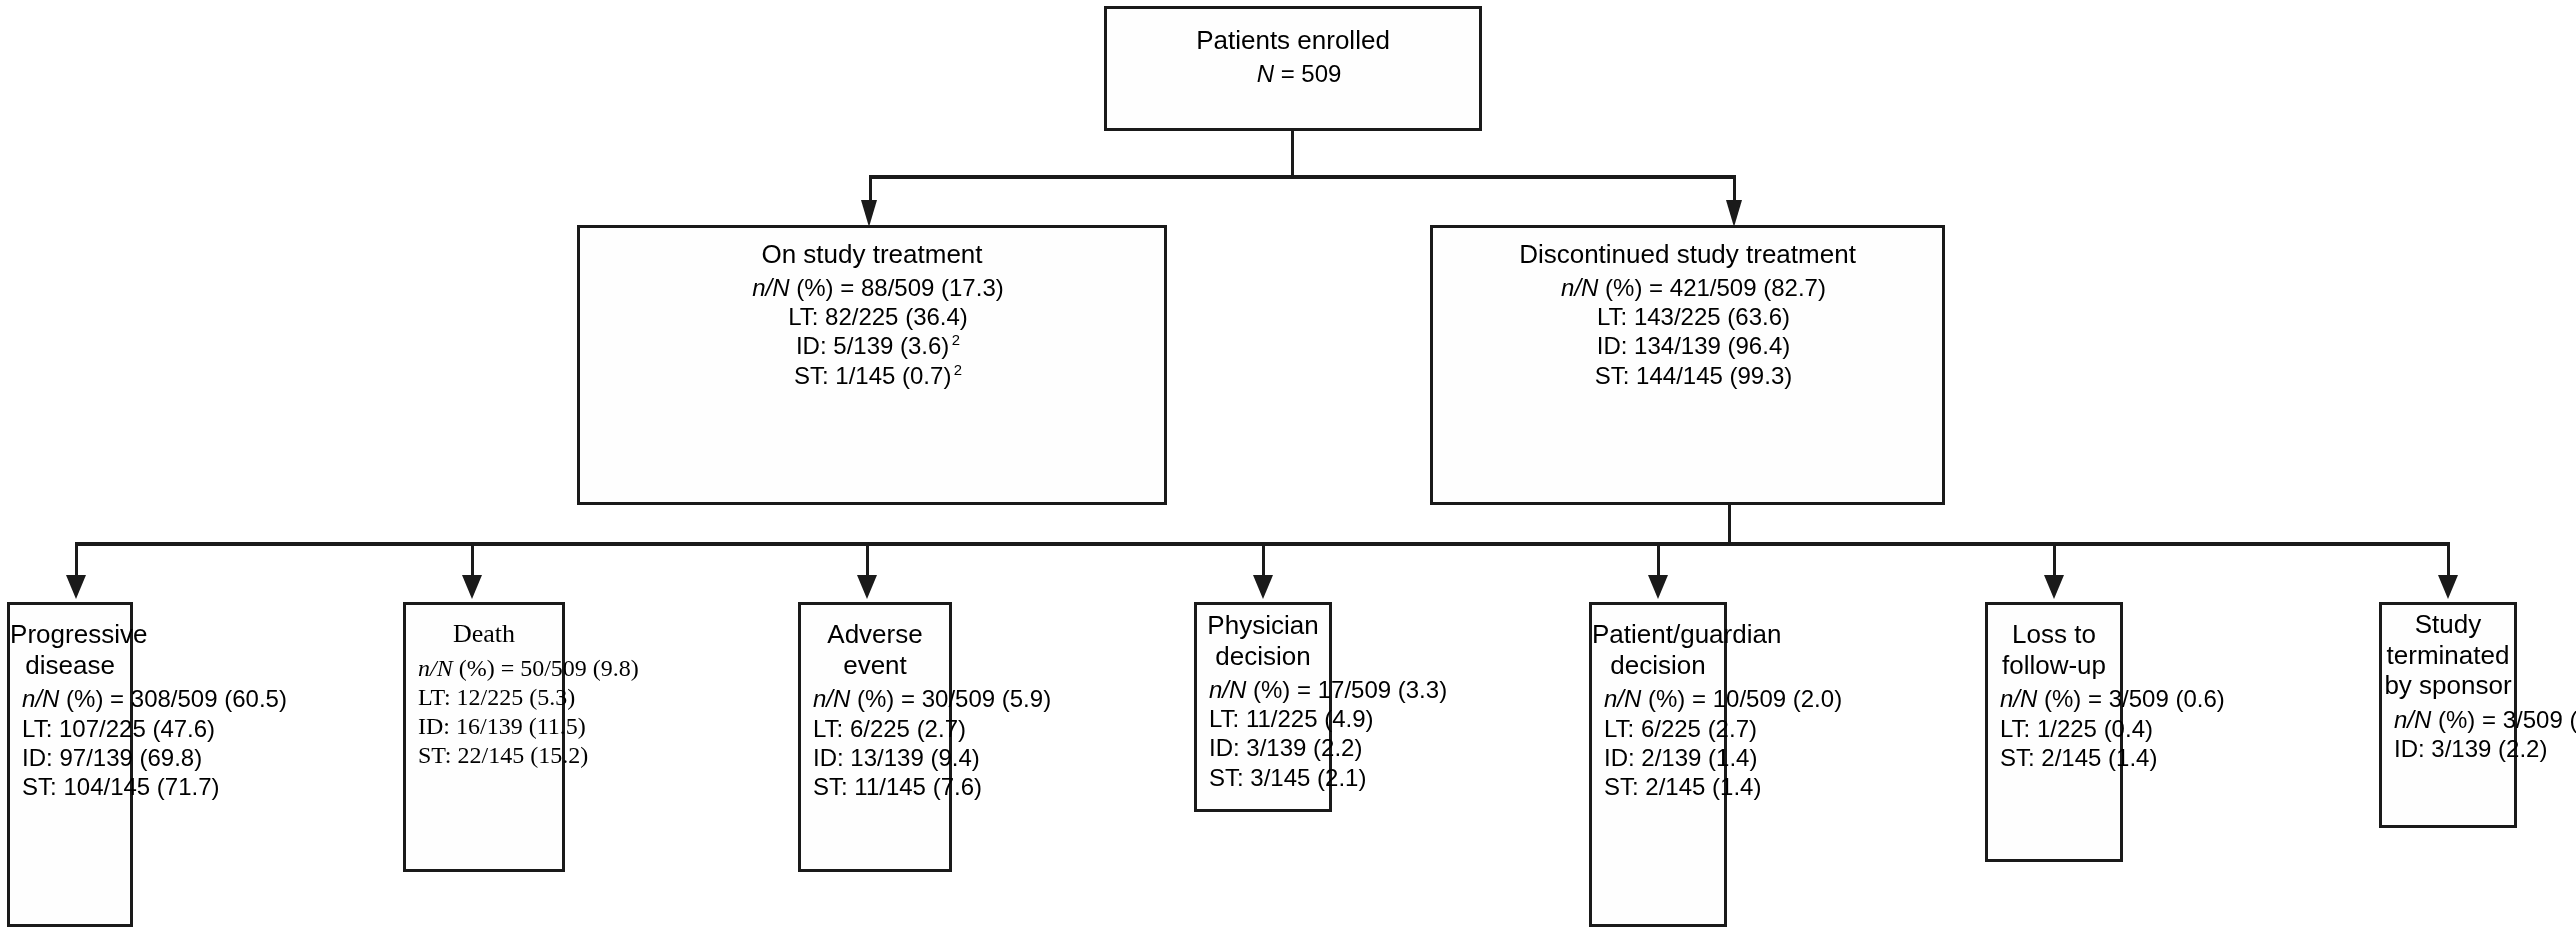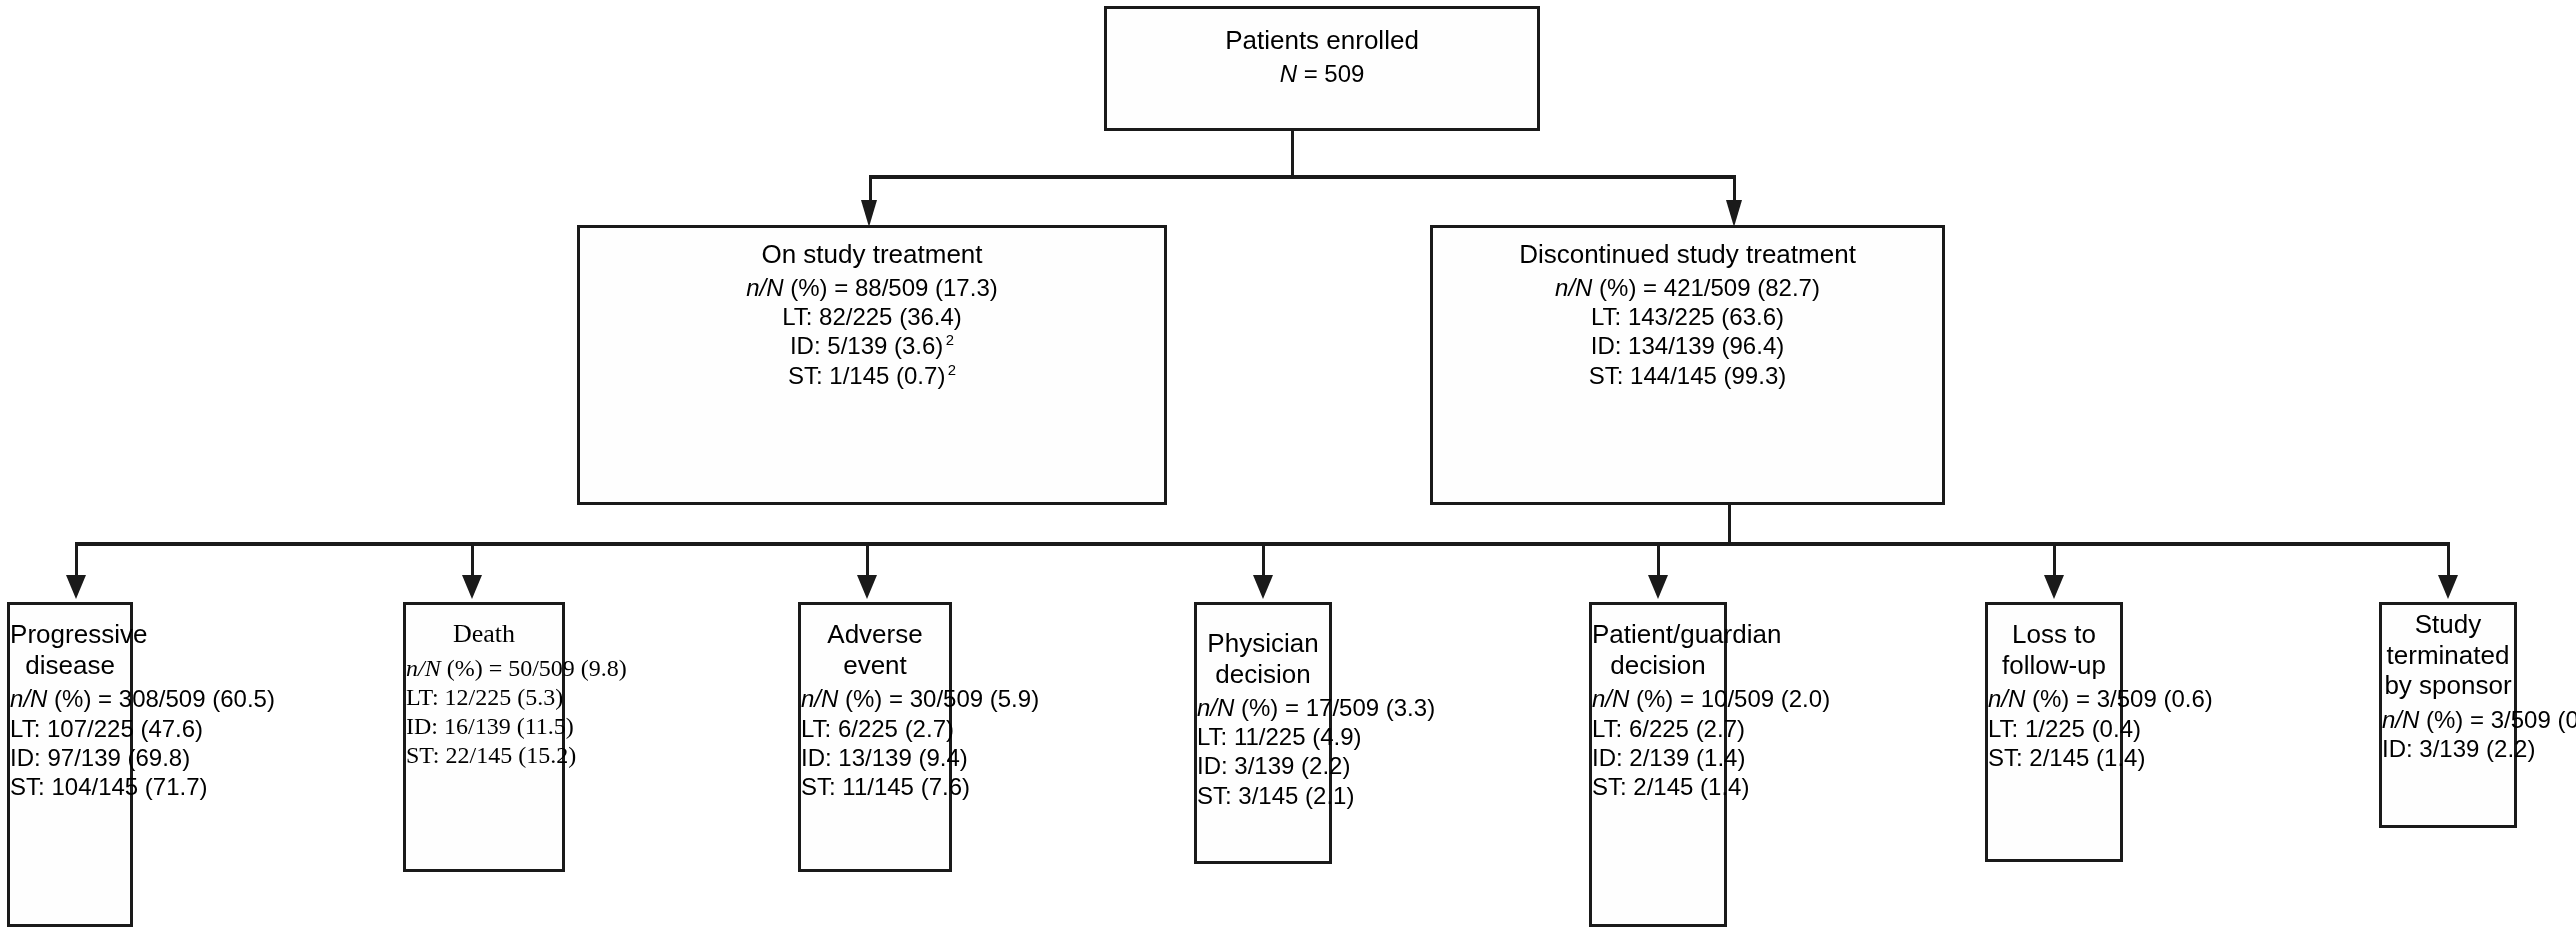--- a/index.html
+++ b/index.html
@@ -27,20 +27,21 @@
   .node-title {
     font-size: 26px;
     line-height: 1.18;
     font-weight: 400;
     margin: 0 0 3.6px 0;
     white-space: pre-line;
   }
   .node-lines {
     font-size: 24px;
     line-height: 1.22;
+    margin-left: 12px;
   }
   .node-lines .ln {
     white-space: nowrap;
   }
   .it { font-style: italic; }
   sup {
     font-size: 0.62em;
     vertical-align: super;
     line-height: 0;
     padding-left: 2.4px;
@@ -68,21 +69,21 @@
     border-left-width: 8.3px;
     border-right-width: 8.3px;
     border-top-width: 27px;
   }
 </style>
 </head>
 <body>
 
 <div id="canvas">
 
-  <div class="node" style="left:1104px; top:6px; width:436px; height:125px; padding-top:15.5px;">
+  <div class="node" style="left:1104px; top:6px; width:378px; height:125px; padding-top:15.5px;">
     <div class="node-title">Patients enrolled</div>
     <div class="node-lines">
       <div class="ln"><span class="it">N</span><span> = 509</span></div>
     </div>
   </div>
 
   <div class="vline" style="left:1291px; top:131px; height:46px;"></div>
 
   <div class="hline" style="left:869px; top:175px; width:867px;"></div>
 
@@ -163,21 +164,21 @@
   <div class="node" style="left:798px; top:602px; width:154px; height:270px; padding-top:14.3px;">
     <div class="node-title">Adverse event</div>
     <div class="node-lines">
       <div class="ln"><span class="it">n/N</span><span> (%) = 30/509 (5.9)</span></div>
       <div class="ln"><span>LT: 6/225 (2.7)</span></div>
       <div class="ln"><span>ID: 13/139 (9.4)</span></div>
       <div class="ln"><span>ST: 11/145 (7.6)</span></div>
     </div>
   </div>
 
-  <div class="node" style="left:1194px; top:602px; width:138px; height:262px; padding-top:23px;">
+  <div class="node" style="left:1194px; top:602px; width:138px; height:210px; padding-top:5px;">
     <div class="node-title">Physician decision</div>
     <div class="node-lines">
       <div class="ln"><span class="it">n/N</span><span> (%) = 17/509 (3.3)</span></div>
       <div class="ln"><span>LT: 11/225 (4.9)</span></div>
       <div class="ln"><span>ID: 3/139 (2.2)</span></div>
       <div class="ln"><span>ST: 3/145 (2.1)</span></div>
     </div>
   </div>
 
   <div class="node" style="left:1589px; top:602px; width:138px; height:325px; padding-top:14.3px;">

